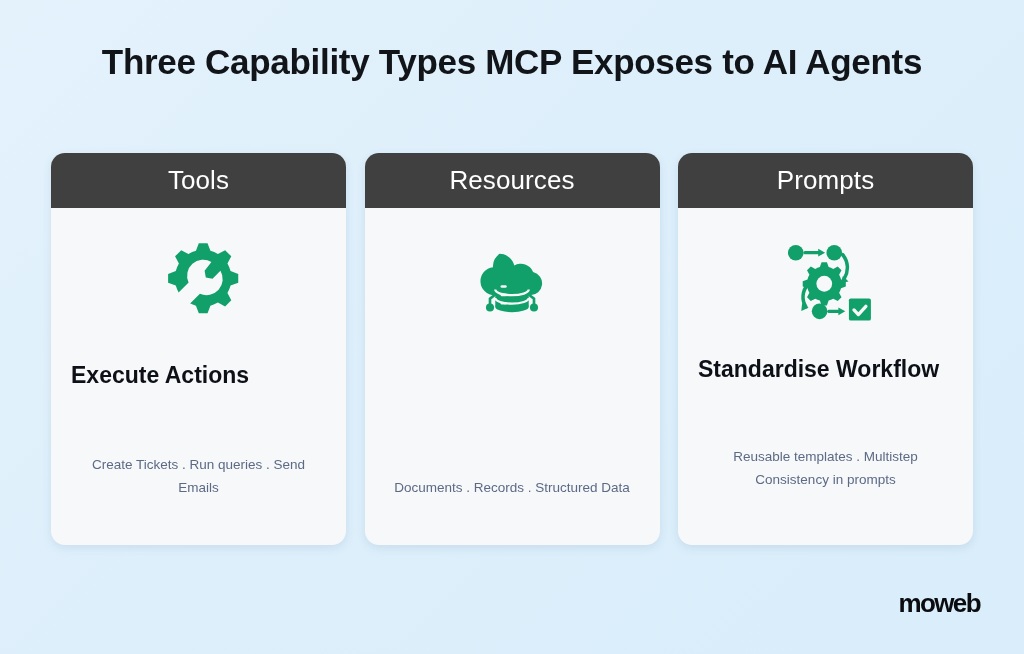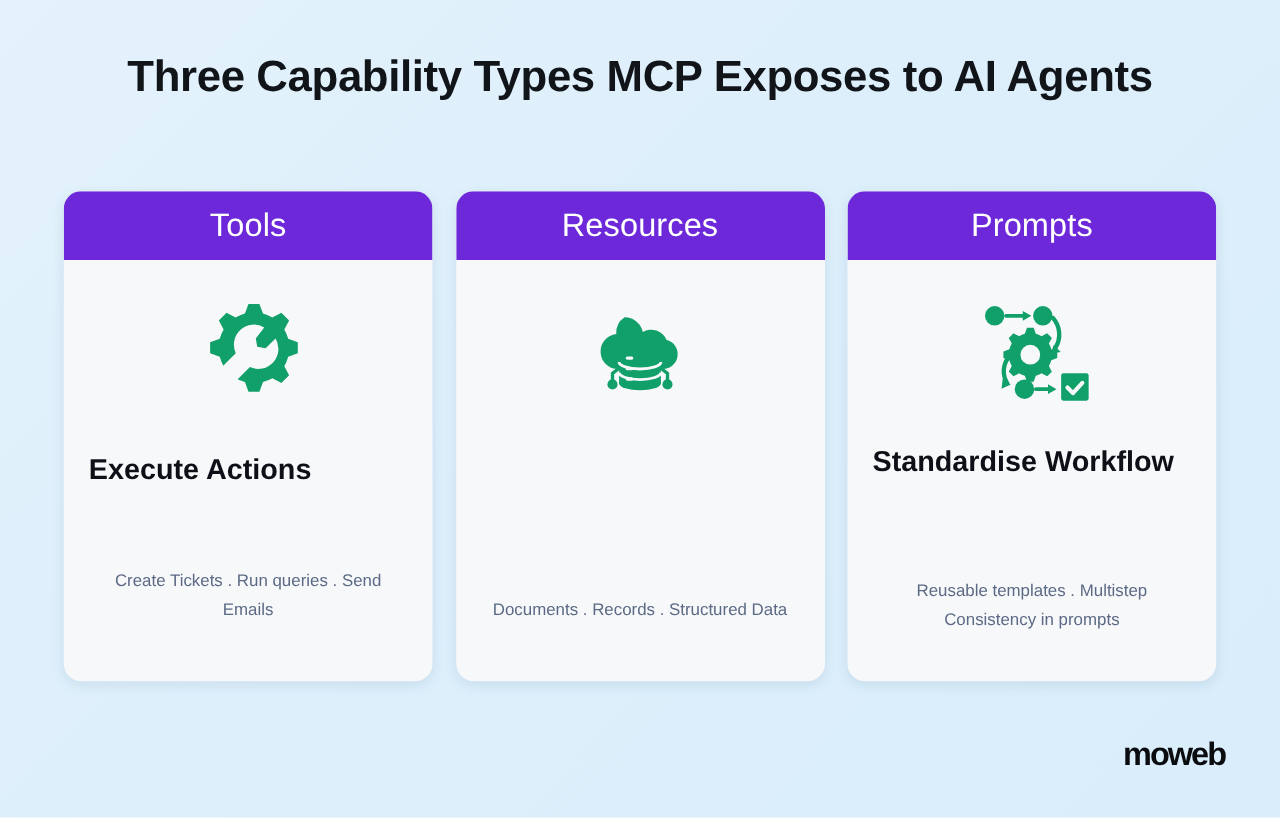--- a/index.html
+++ b/index.html
@@ -54,21 +54,21 @@
     box-shadow: 0 3px 9px rgba(70, 110, 150, 0.13);
     overflow: hidden;
     display: flex;
     flex-direction: column;
     align-items: center;
   }
 
   .card-header {
     width: 100%;
     height: 55px;
-    background: #6d28d9;
+    background: #404040;
     color: #ffffff;
     display: flex;
     align-items: center;
     justify-content: center;
     font-size: 26px;
     font-weight: normal;
     letter-spacing: 0.1px;
     flex: none;
   }
 
@@ -97,21 +97,21 @@
     width: 250px;
     text-align: center;
     font-size: 13.5px;
     line-height: 1.72;
     color: #5c6a85;
     flex: none;
   }
 
   
   .card.prompts .card-heading { margin-top: 26px; }
-  .card.prompts .card-sub { margin-bottom: 38px; text-align: center; }
+  .card.prompts .card-sub { margin-bottom: 54px; text-align: center; }
 
   
   .logo {
     position: absolute;
     right: 44px;
     bottom: 38px;
     font-size: 26px;
     font-weight: bold;
     letter-spacing: -1.6px;
     color: #0b0c0f;

